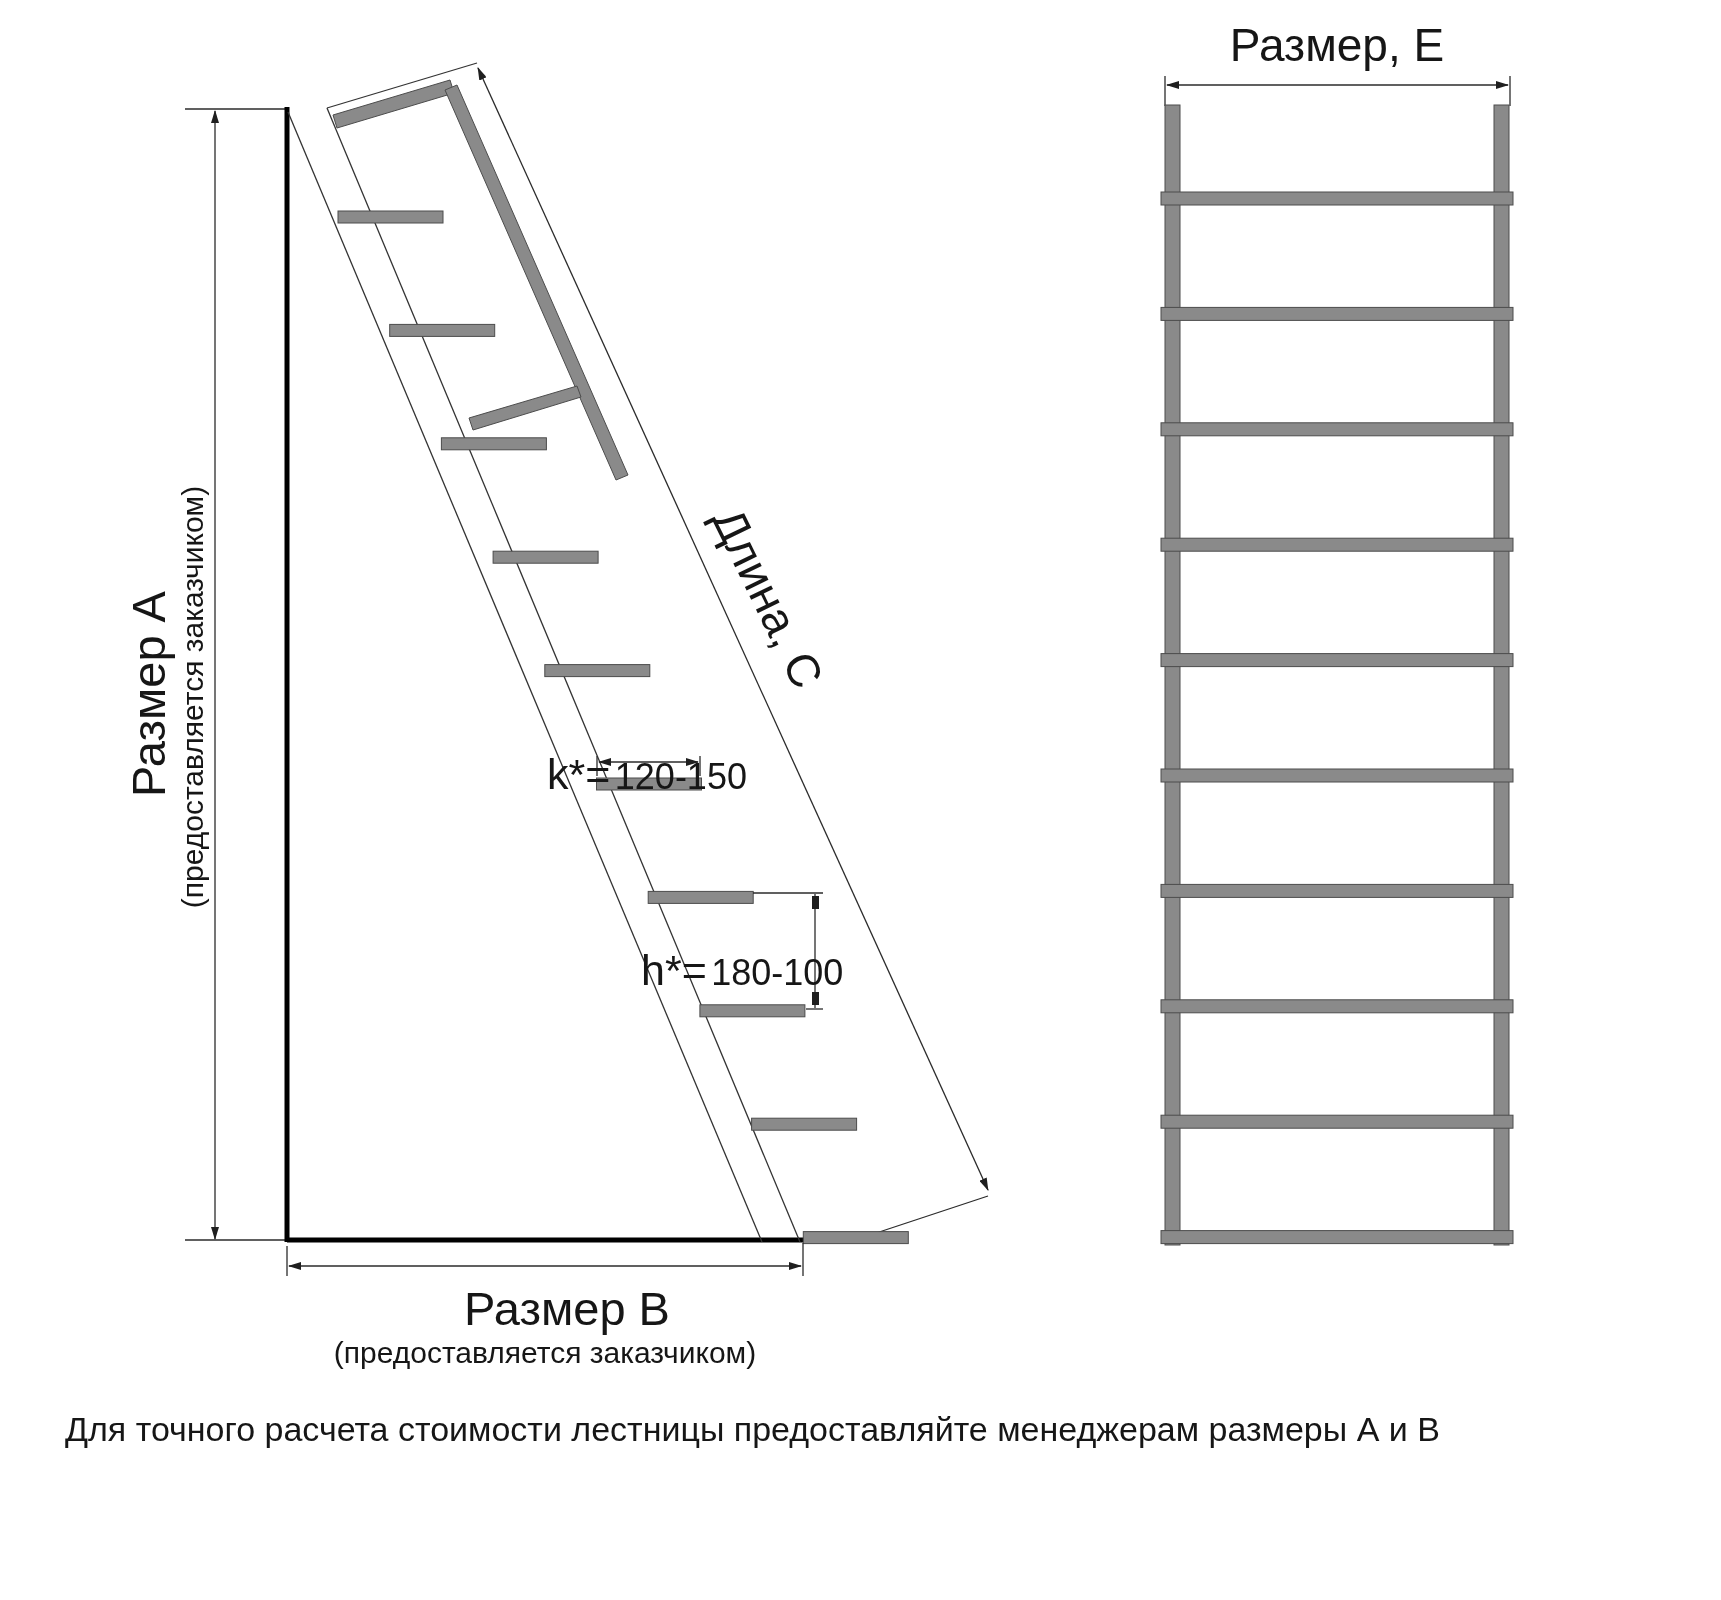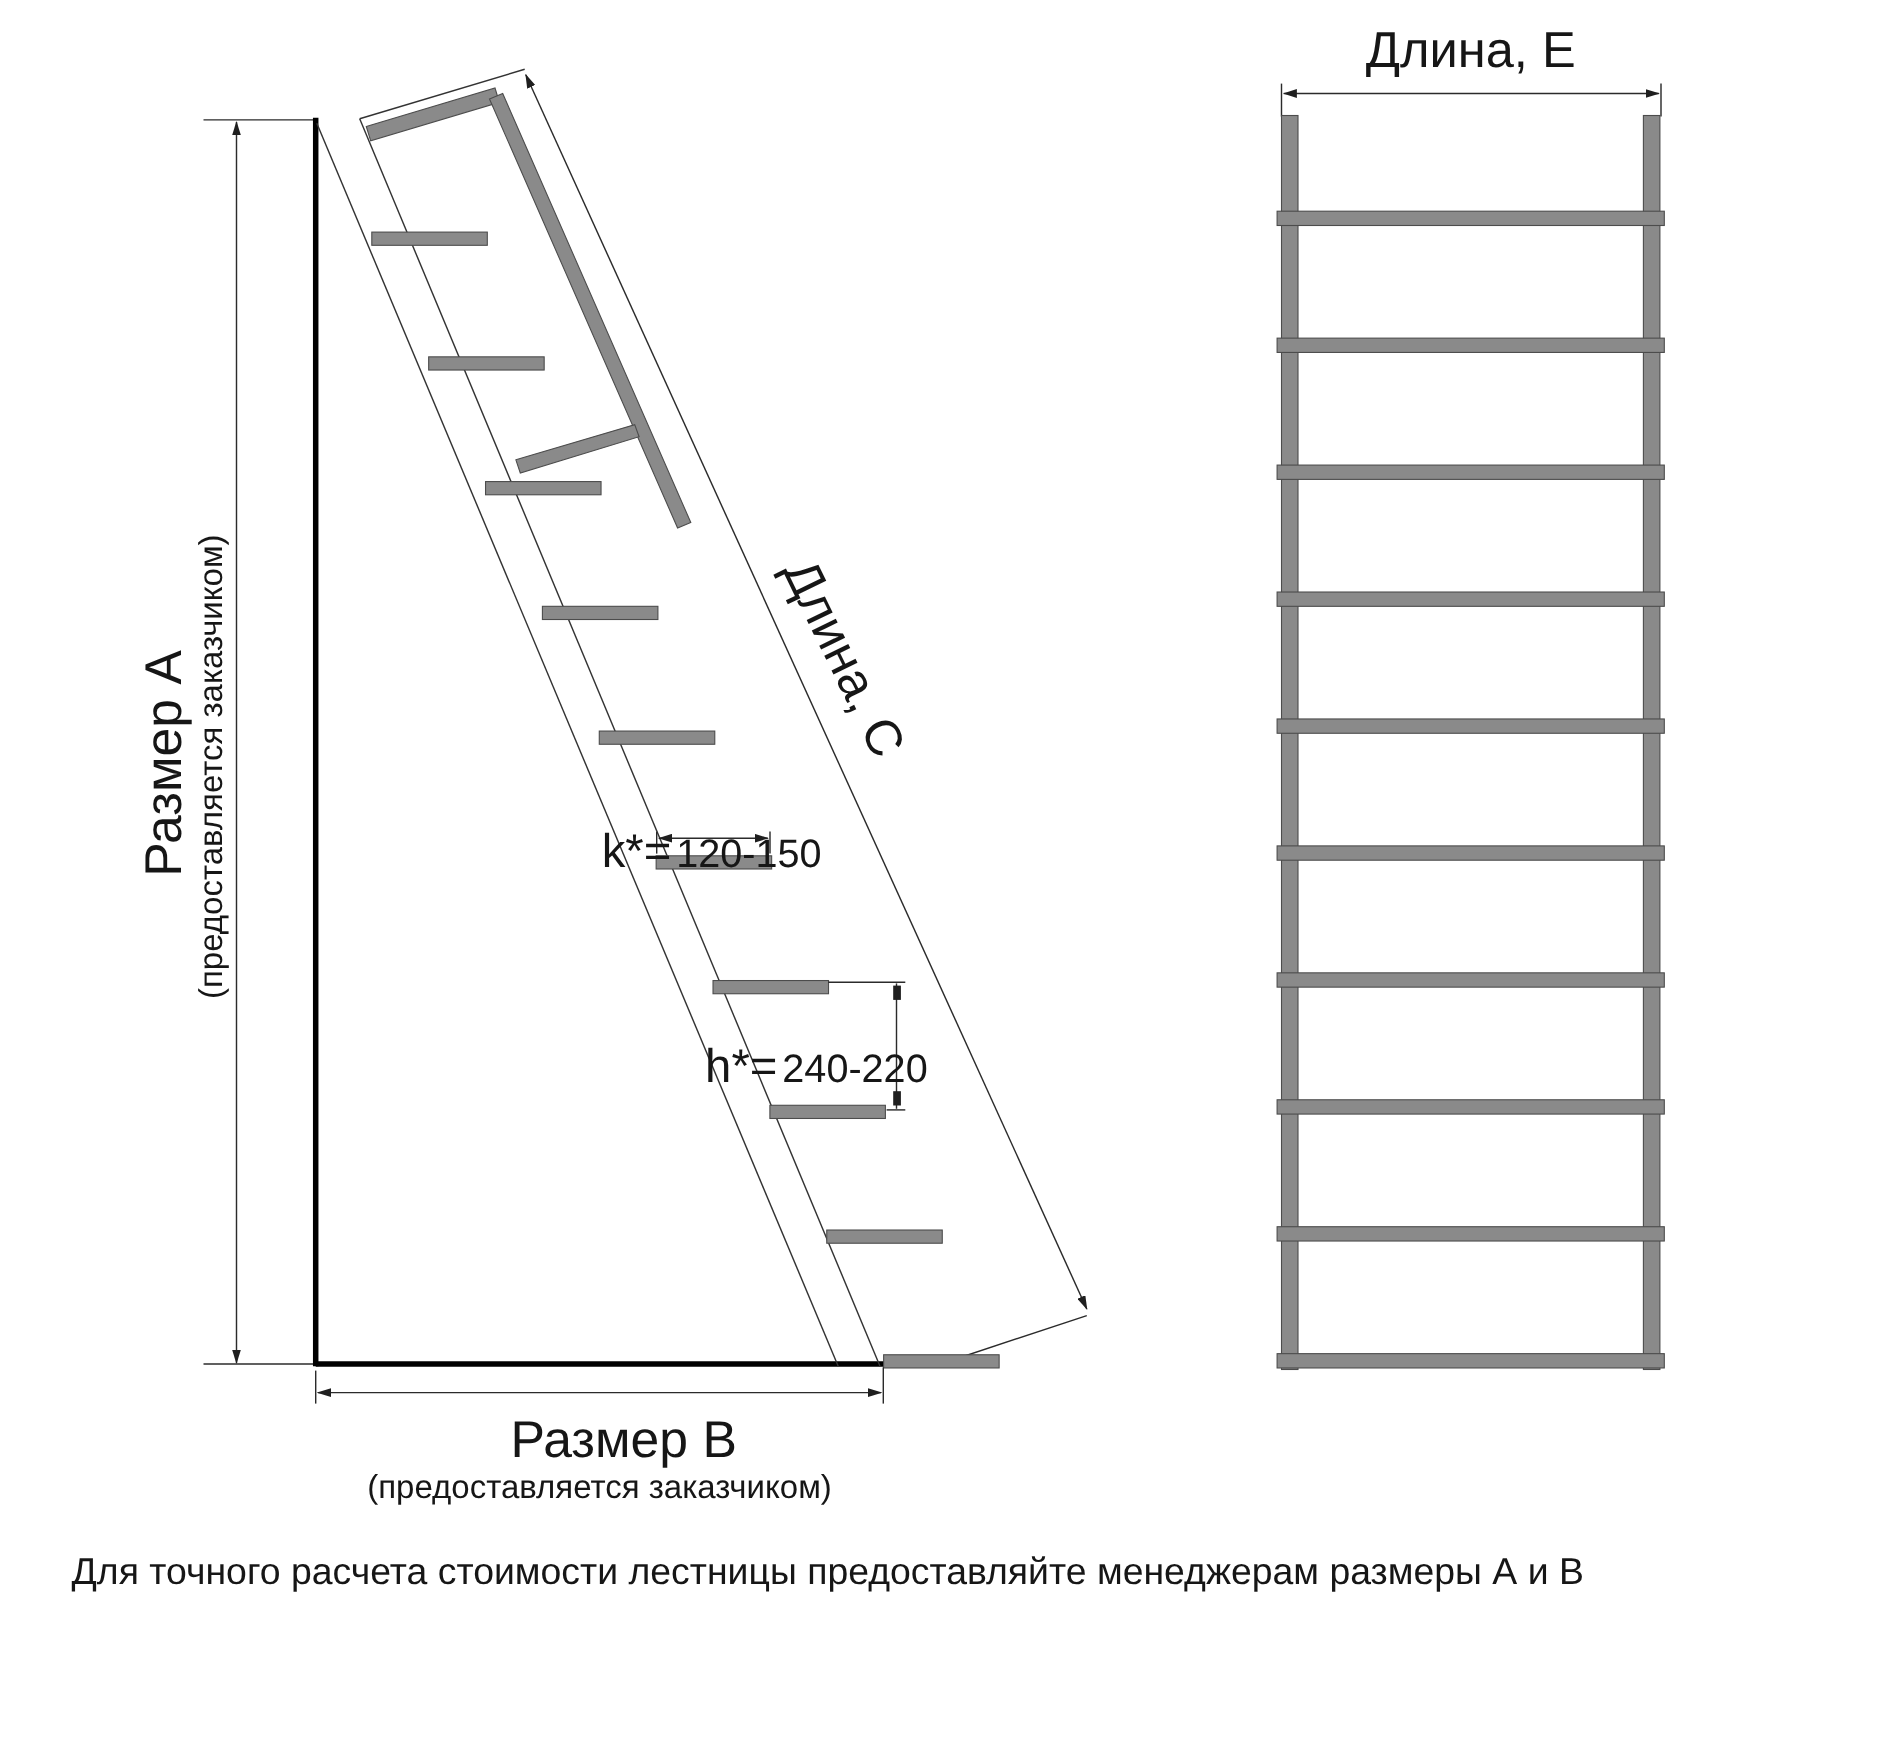--- a/index.html
+++ b/index.html
@@ -103,23 +103,23 @@
 
   <div class="lbl len-title rot-len" style="left:768px;top:598px;">Длина, С</div>
 
   <div class="lbl" style="left:547px;top:750px;">
     <span class="dim-prefix">k*=</span>
     <span class="dim-value">120-150</span>
   </div>
 
   <div class="lbl" style="left:641px;top:946px;">
     <span class="dim-prefix">h*=</span>
-    <span class="dim-value">240-220</span>
+    <span class="dim-value">180-100</span>
   </div>
 
   <div class="lbl size-title ctr" style="left:567px;top:1281px;">Размер В</div>
   <div class="lbl size-note ctr" style="left:545px;top:1336px;">(предоставляется заказчиком)</div>
 
-  <div class="lbl width-title ctr" style="left:1337px;top:18px;">Длина, Е</div>
+  <div class="lbl width-title ctr" style="left:1337px;top:18px;">Размер, Е</div>
 
   <div class="lbl footnote" style="left:65px;top:1410px;">Для точного расчета стоимости лестницы предоставляйте менеджерам размеры А и В</div>
 
 </div>
 
 </body></html>

